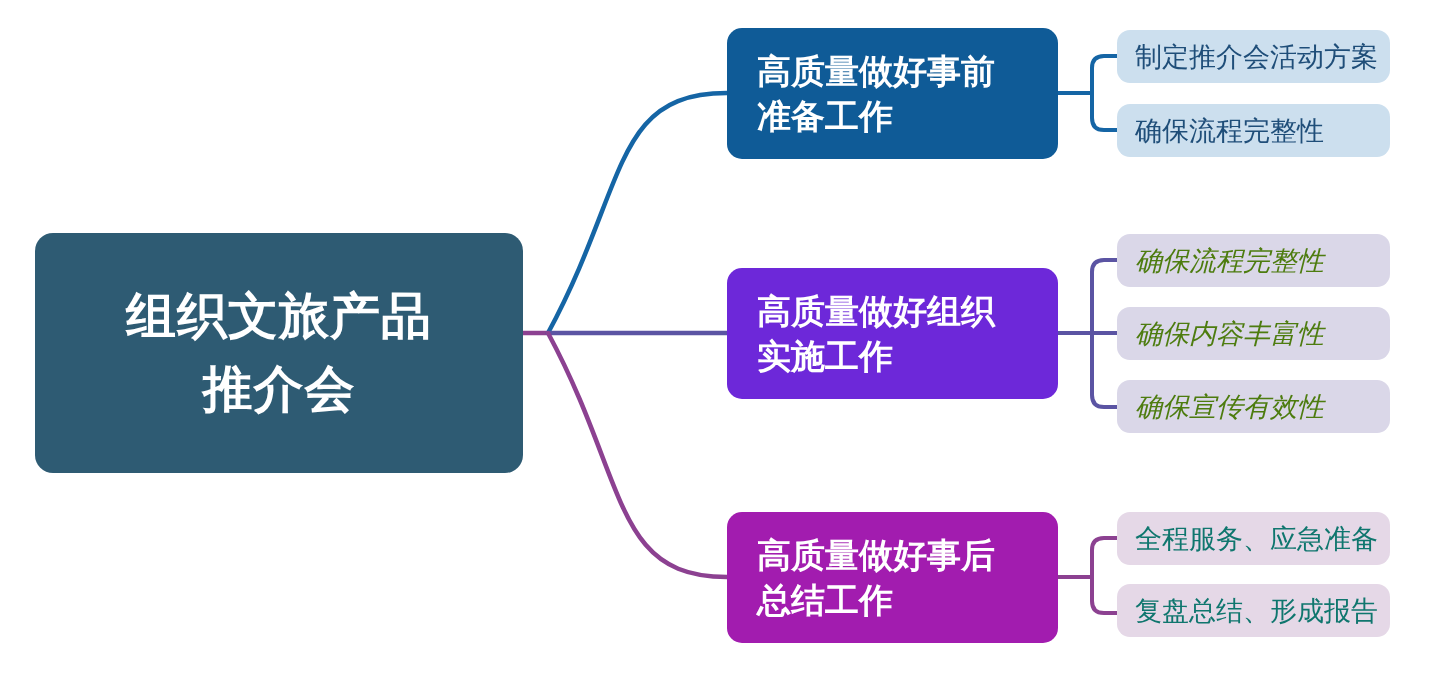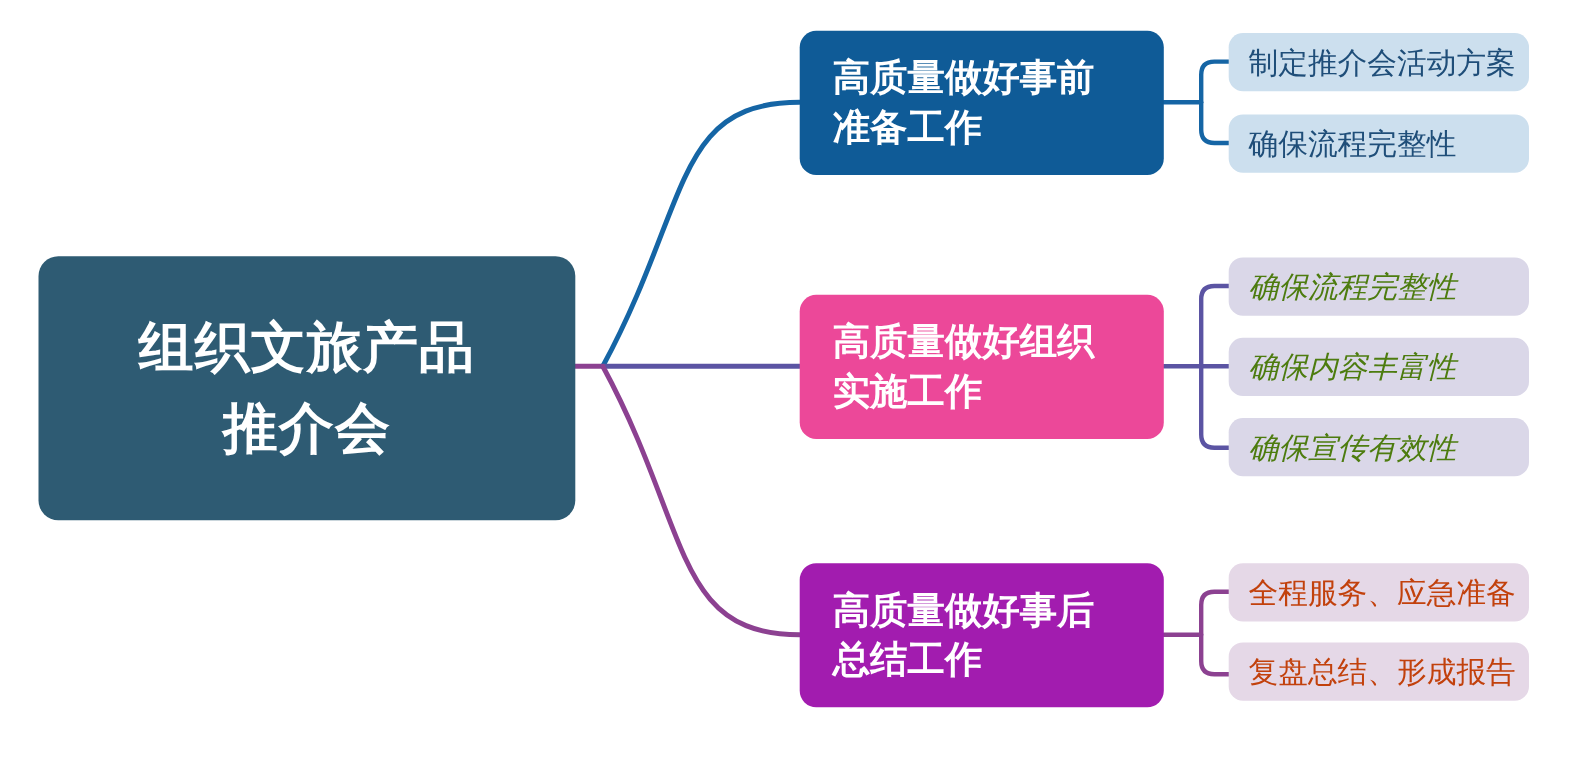--- a/index.html
+++ b/index.html
@@ -49,40 +49,40 @@
     padding-left: 30px;
   }
   .branch .lbl {
     color: #ffffff;
     font-weight: bold;
     font-size: 34px;
     line-height: 1.32;
     white-space: pre-line;
   }
   .branch-1 { top: 28px;  background: #0F5B97; }
-  .branch-2 { top: 268px; background: #ec4899; }
+  .branch-2 { top: 268px; background: #6d28d9; }
   .branch-3 { top: 512px; background: #a21caf; }
   
   .child {
     left: 1117px;
     width: 273px; height: 53px;
     border-radius: 13px;
     padding-left: 18px;
   }
   .child .lbl {
     font-size: 27px;
     font-weight: 400;
     white-space: nowrap;
   }
   .child-b1 { background: #CCDFEE; }
   .child-b1 .lbl { color: #1F4E79; text-align: right; }
   .child-b2 { background: #DAD7E8; }
   .child-b2 .lbl { color: #4d7c0f; font-style: italic; }
   .child-b3 { background: #E5D8E7; }
-  .child-b3 .lbl { color: #c2410c; }
+  .child-b3 .lbl { color: #0f766e; }
   .c-b1-1 { top: 30px; }
   .c-b1-2 { top: 104px; }
   .c-b2-1 { top: 234px; }
   .c-b2-2 { top: 307px; text-align: center; }
   .c-b2-3 { top: 380px; }
   .c-b3-1 { top: 512px; }
   .c-b3-2 { top: 584px; }
 </style>
 </head>
 <body>

